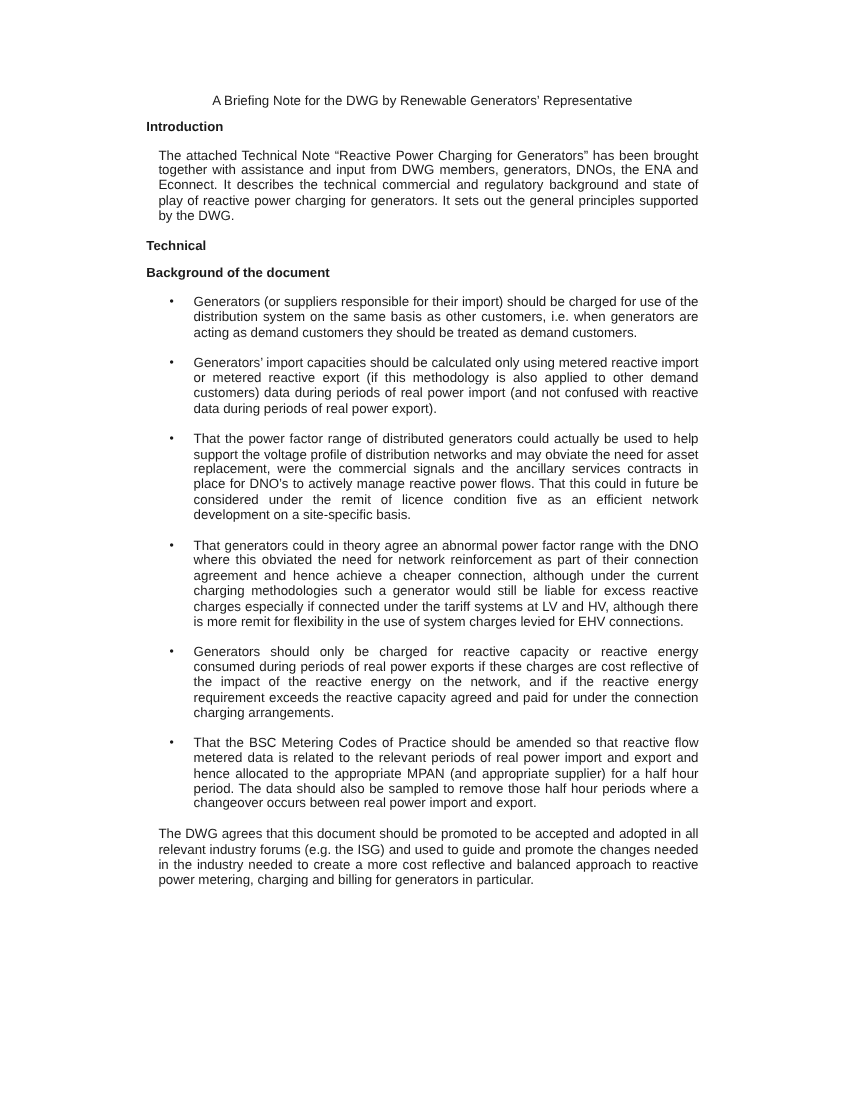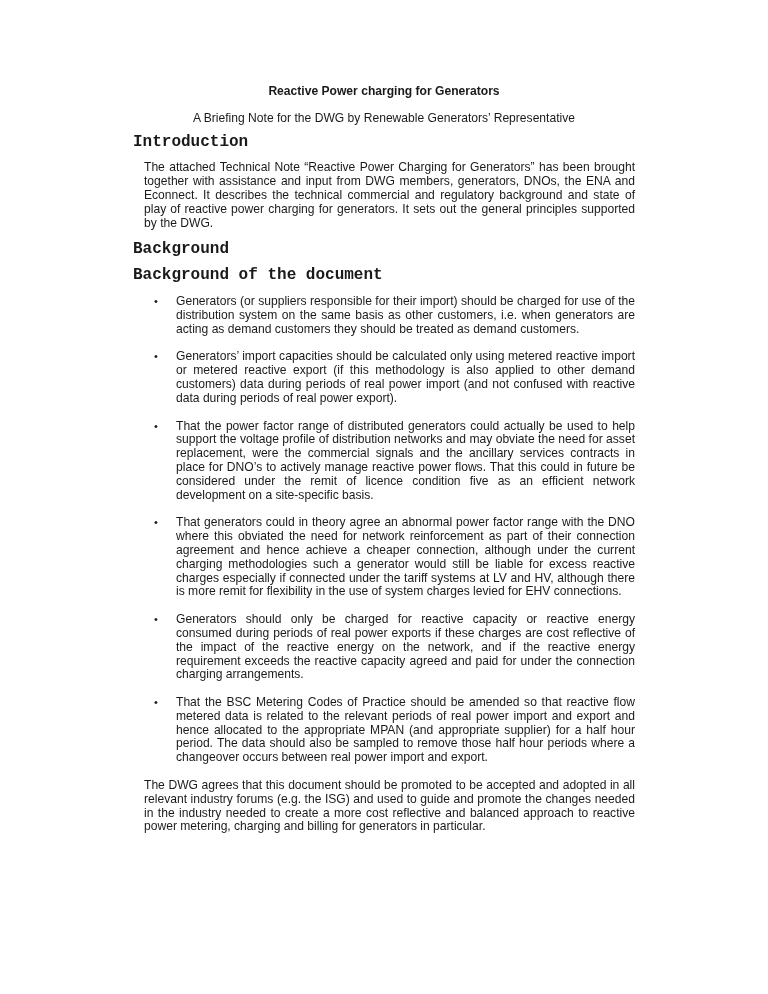--- a/index.html
+++ b/index.html
@@ -25,25 +25,24 @@
     }
     .center {
       text-align: center;
       margin: 0 0 13px 0;
     }
     .bold { font-weight: bold; }
     .title-1 { margin-bottom: 13px; }
     .title-2 { margin-bottom: 13px; }
     .subtitle { margin-bottom: 10px; }
     h2 {
-      font-size: 16px;
+      font-size: 12px;
       font-weight: bold;
       margin: 0 0 12px 0;
       line-height: 13.8px;
-      font-family: Liberation Mono, monospace;
     }
     p {
       margin: 0 0 13px 11px;
       text-align: justify;
     }
     ul {
       list-style: none;
       margin: 0 0 13px 0;
       padding: 0;
     }
@@ -58,30 +57,29 @@
       left: 21px;
       top: 0;
       font-size: 11px;
     }
   </style>
 </head>
 <body>
 
 <div class="page">
 
-  <div class="center bold title-2">Reactive Power charging for Generators</div>
   <div class="center subtitle">A Briefing Note for the DWG by Renewable Generators’ Representative</div>
 
   <section>
     <h2>Introduction</h2>
     <p>The attached Technical Note “Reactive Power Charging for Generators” has been brought together with assistance and input from DWG members, generators, DNOs, the ENA and Econnect. It describes the technical commercial and regulatory background and state of play of reactive power charging for generators. It sets out the general principles supported by the DWG.</p>
   </section>
 
   <section>
-    <h2>Background</h2>
+    <h2>Technical</h2>
   </section>
 
   <section>
     <h2>Background of the document</h2>
     <ul>
       <li>
         <span class="bullet">•</span>
         <span>Generators (or suppliers responsible for their import) should be charged for use of the distribution system on the same basis as other customers, i.e. when generators are acting as demand customers they should be treated as demand customers.</span>
       </li>
       <li>

